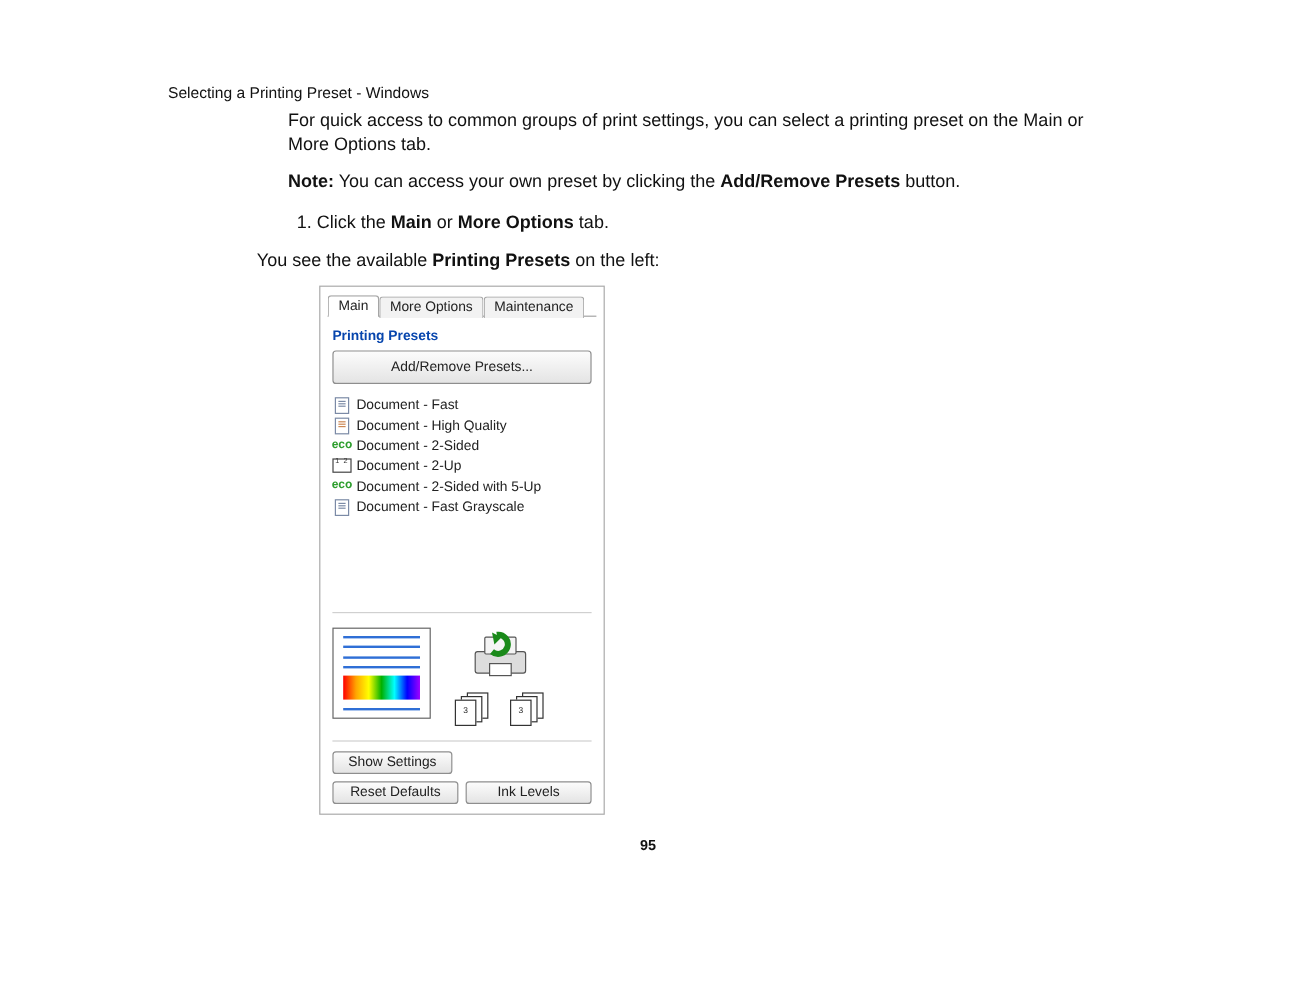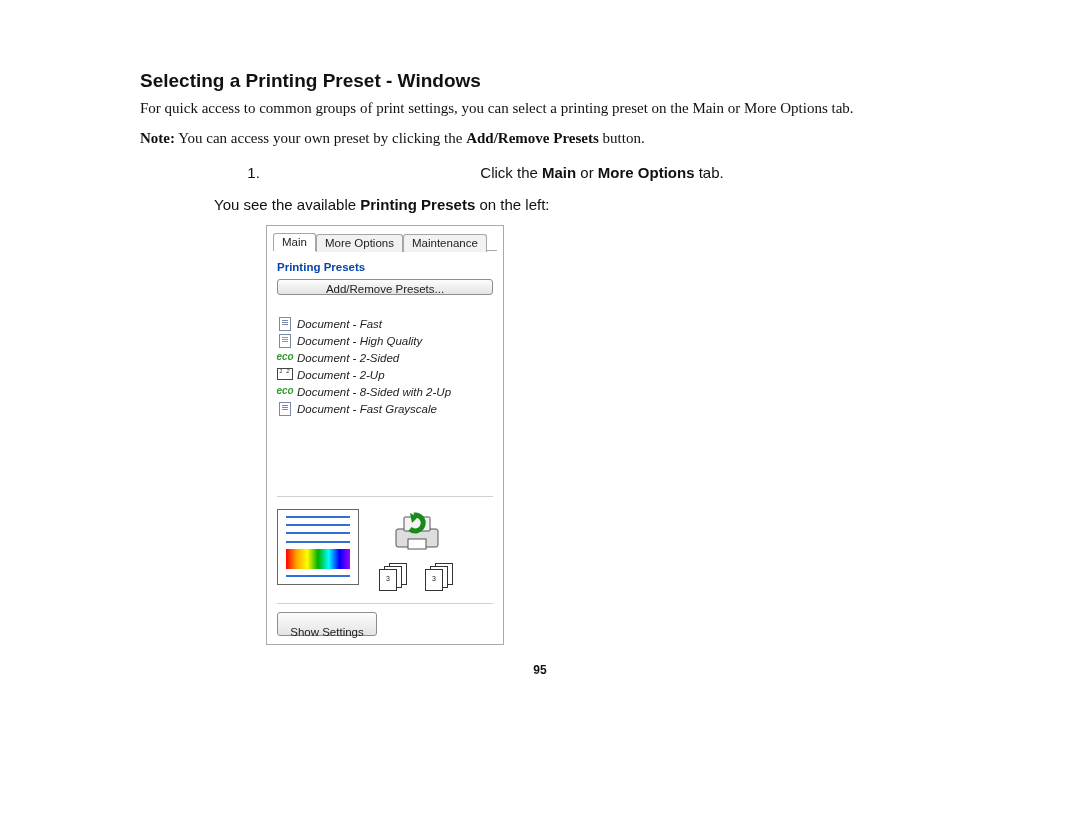--- a/index.html
+++ b/index.html
@@ -10,31 +10,31 @@
     font-size: 15px;
     color: #111;
     width: 1080px;
   }
   .page {
     width: 1080px;
     padding: 70px 140px 40px 140px;
     box-sizing: border-box;
   }
   h2.heading {
-    font-size: 19px;
-    font-weight: bold;
+    font-size: 13px;
+    font-weight: normal;
     margin: 0 0 6px 0;
   }
   .bodytext {
+    margin-left: 100px;
     line-height: 1.35;
-    font-family: Liberation Serif, serif;
   }
   p { margin: 6px 0 10px 0; }
   ol { margin-left: 106px; padding-left: 18px; }
-  ol li { margin: 6px 0; text-align: center; }
+  ol li { margin: 6px 0; }
   .step-sub { margin-left: 74px; }
   .panel-wrap {
     margin-left: 126px;
     margin-top: 12px;
     border: 1px solid #aaa;
     width: 236px;
     background: #fff;
     font-family: Tahoma, Arial, sans-serif;
     font-size: 11.5px;
     color: #222;
@@ -82,35 +82,34 @@
     padding: 10px 10px 8px 10px;
   }
   .section-title {
     color: #0645ad;
     font-weight: bold;
     margin-bottom: 6px;
   }
   .wide-btn {
     display: block;
     width: 100%;
-    height: 16px;
+    height: 28px;
     line-height: 18px;
     text-align: center;
     cursor: pointer;
     border: 1px solid #8e8e8e;
     border-radius: 3px;
     background: linear-gradient(#fcfcfc, #e4e4e4);
     font-family: inherit;
     font-size: 11.5px;
     color: #222;
     padding: 0;
   }
   .preset-list {
-    margin-top: 21px;
-    font-style: italic;
+    margin-top: 10px;
   }
   .preset-item {
     display: flex;
     align-items: center;
     padding: 1.5px 0;
     cursor: pointer;
   }
   .preset-item .icon {
     width: 16px; height: 14px;
     margin-right: 4px;
@@ -204,21 +203,21 @@
     height:19px;
     line-height:17px;
     text-align:center;
     border:1px solid #8e8e8e;
     border-radius:3px;
     background: linear-gradient(#fcfcfc, #e4e4e4);
     cursor:pointer;
     font-family: inherit;
     font-size: 11.5px;
     color:#222;
-    padding:11px;
+    padding:0;
   }
   .pagenum {
     text-align:center;
     font-weight:bold;
     font-size:12px;
     margin-top: 18px;
   }
 </style>
 </head>
 <body>
@@ -278,21 +277,21 @@
         <div class="preset-item">
           <span class="icon">
               <span class="twoup-icon"></span>
             </span>
           <span>Document - 2-Up</span>
         </div>
         <div class="preset-item">
           <span class="icon">
               <span class="eco-icon">eco</span>
             </span>
-          <span>Document - 8-Sided with 2-Up</span>
+          <span>Document - 2-Sided with 5-Up</span>
         </div>
         <div class="preset-item">
           <span class="icon">
               <span class="doc-icon"></span>
             </span>
           <span>Document - Fast Grayscale</span>
         </div>
         <div class="list-spacer"></div>
       </div>
 
@@ -328,17 +327,21 @@
             </div>
           </div>
         </div>
       </div>
 
       <hr class="divider">
 
       <div class="btn-row">
         <button class="small-btn" style="flex:0 0 100px">Show Settings</button>
       </div>
+      <div class="btn-row">
+        <button class="small-btn">Reset Defaults</button>
+        <button class="small-btn">Ink Levels</button>
+      </div>
     </div>
   </div>
 
   <div class="pagenum">95</div>
 </div>
 
 </body></html>

